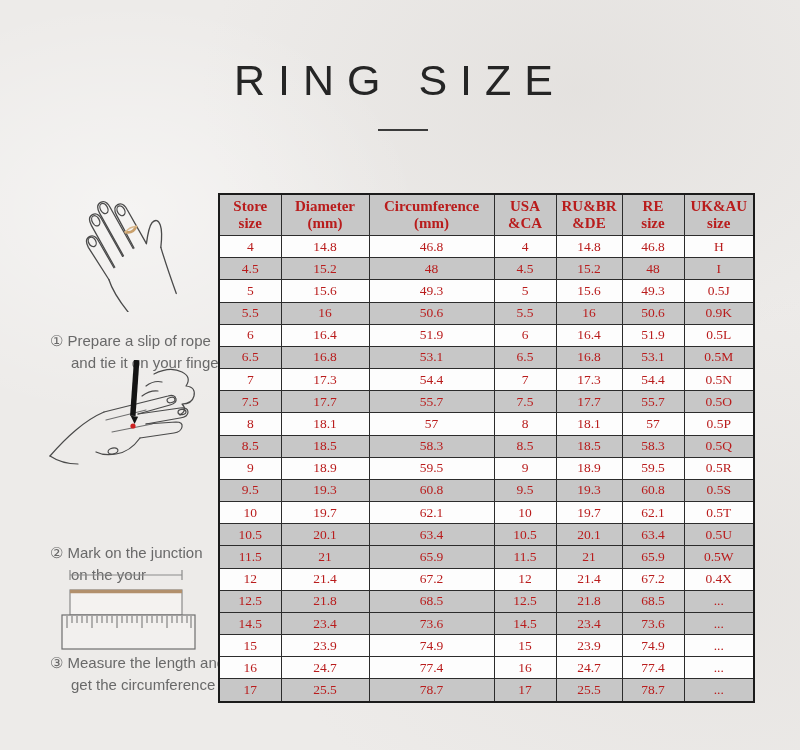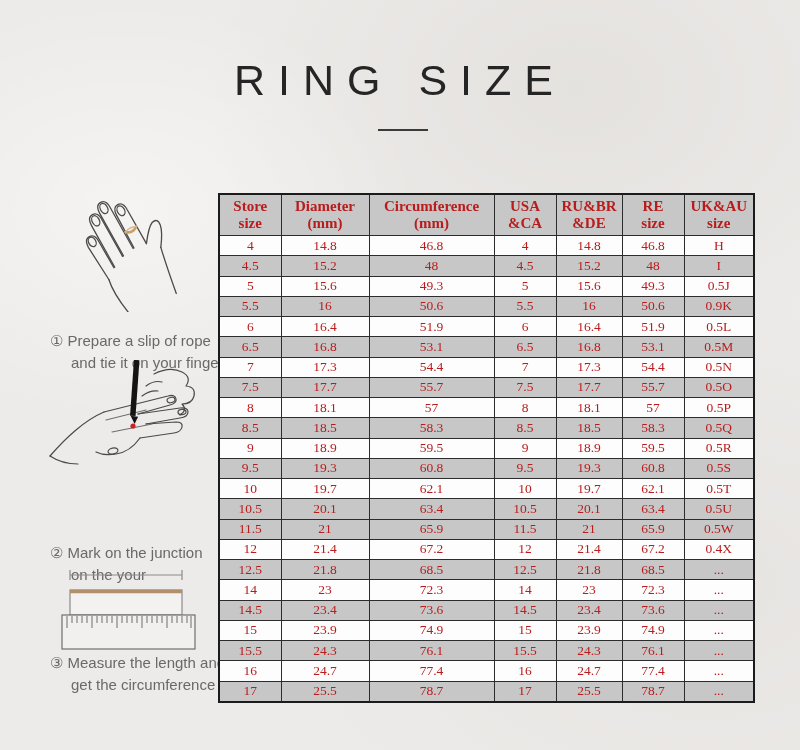--- a/index.html
+++ b/index.html
@@ -331,56 +331,38 @@
         </tr>
         <tr class="shade">
           <td>12.5</td>
           <td>21.8</td>
           <td>68.5</td>
           <td>12.5</td>
           <td>21.8</td>
           <td>68.5</td>
           <td>...</td>
         </tr>
-        <tr>
-          <td>14</td>
-          <td>23</td>
-          <td>72.3</td>
-          <td>14</td>
-          <td>23</td>
-          <td>72.3</td>
-          <td>...</td>
-        </tr>
         <tr class="shade">
           <td>14.5</td>
           <td>23.4</td>
           <td>73.6</td>
           <td>14.5</td>
           <td>23.4</td>
           <td>73.6</td>
           <td>...</td>
         </tr>
         <tr>
           <td>15</td>
           <td>23.9</td>
           <td>74.9</td>
           <td>15</td>
           <td>23.9</td>
           <td>74.9</td>
           <td>...</td>
         </tr>
-        <tr class="shade">
-          <td>15.5</td>
-          <td>24.3</td>
-          <td>76.1</td>
-          <td>15.5</td>
-          <td>24.3</td>
-          <td>76.1</td>
-          <td>...</td>
-        </tr>
         <tr>
           <td>16</td>
           <td>24.7</td>
           <td>77.4</td>
           <td>16</td>
           <td>24.7</td>
           <td>77.4</td>
           <td>...</td>
         </tr>
         <tr class="shade">

